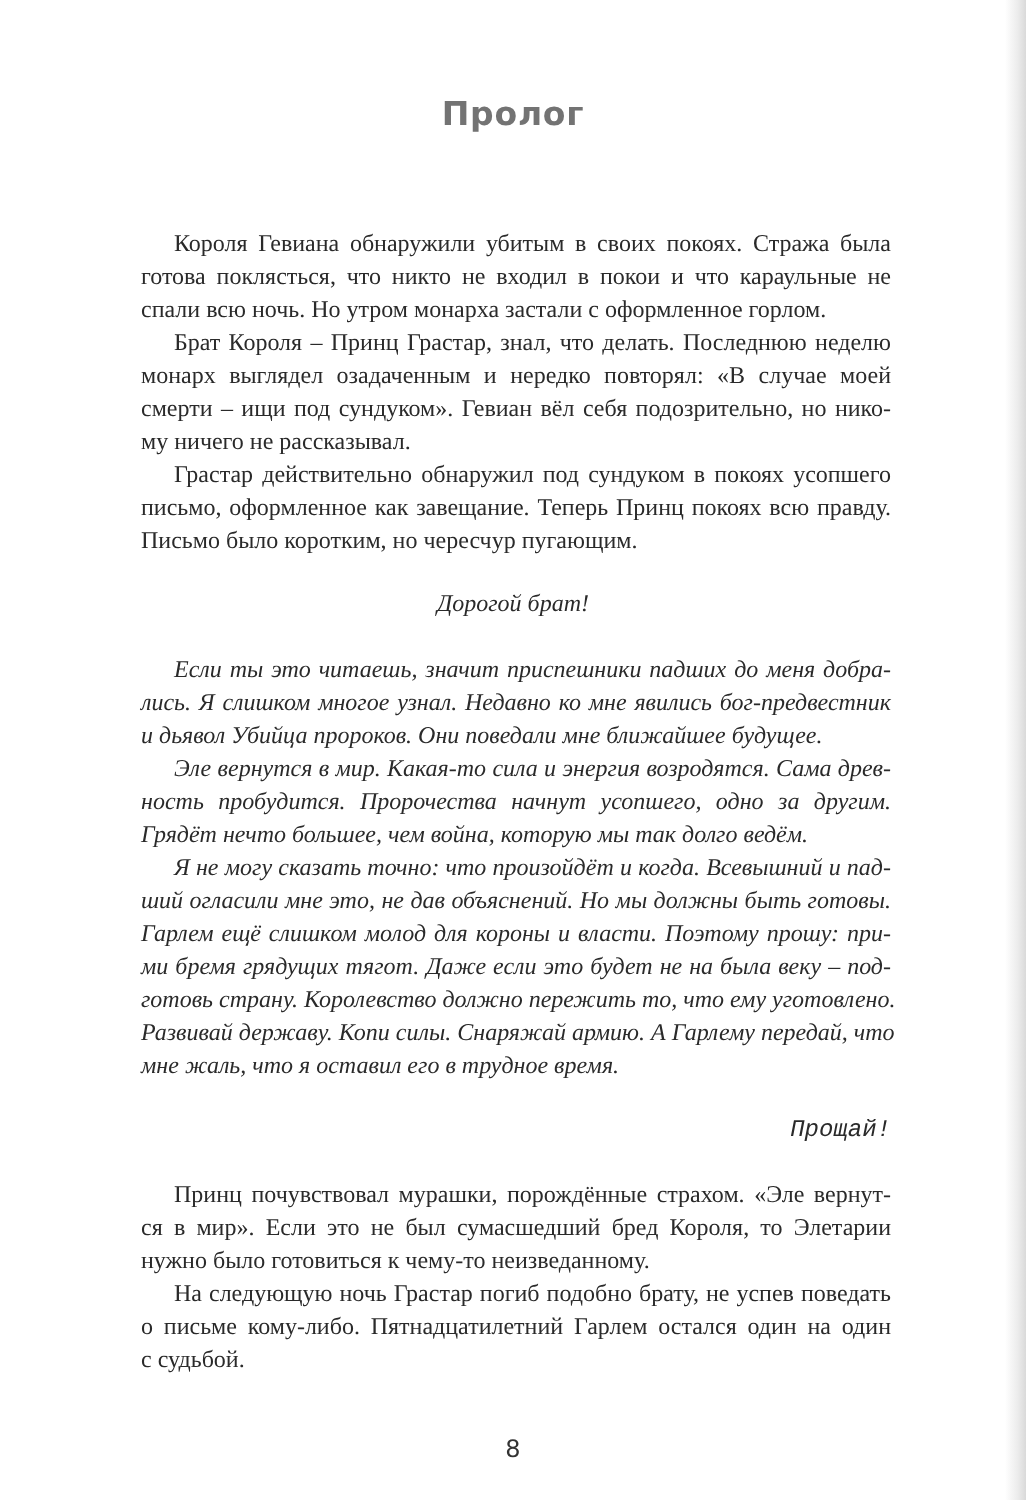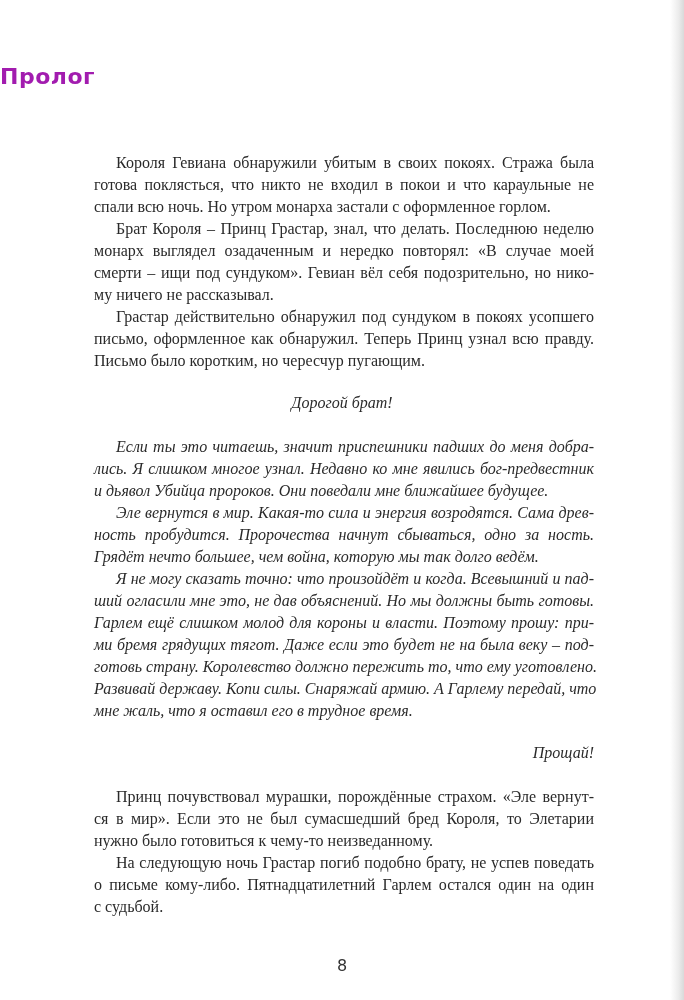--- a/index.html
+++ b/index.html
@@ -4,34 +4,34 @@
 <style>
   html, body { margin: 0; padding: 0; }
   body {
     width: 684px; height: 1000px; background: #ffffff; position: relative;
     overflow: hidden; color: #2a2a2a;
     font-family: "Liberation Serif", "DejaVu Serif", serif;
   }
   .edge { position: absolute; top: 0; right: 0; width: 14px; height: 1000px;
     background: linear-gradient(to right, #ffffff, #ececec 60%, #d9d9d9); }
   .title {
-    position: absolute; top: 64px; left: 0; width: 684px; 
+    position: absolute; top: 64px; left: 0; width: 684px; text-align: center;
     font-family: "DejaVu Sans", sans-serif; font-size: 22px; font-weight: bold;
-    color: #a21caf; letter-spacing: 0.5px;
+    color: #737373; letter-spacing: 0.5px;
   }
   .line {
     position: absolute; left: 94px; width: 500px; font-size: 16px;
     line-height: 22px; white-space: nowrap; text-align: justify;
     text-align-last: justify;
   }
   .line.last { text-align-last: left; }
   .line.indent { left: 116px; width: 478px; }
   .it { font-style: italic; }
   .center { left: 0; width: 684px; text-align: right; text-align-last: center; }
-  .right { left: 94px; width: 500px; text-align: right; text-align-last: right; }
+  .right { left: 94px; width: 500px; text-align: right; text-align-last: right; font-family: Liberation Mono, monospace; }
   .pagenum {
     position: absolute; top: 956px; left: 0; width: 684px; text-align: center;
     font-family: "DejaVu Sans", sans-serif; font-size: 16px; color: #333;
   }
 </style>
 </head>
 <body>
 
 <div class="edge"></div>
 
@@ -40,31 +40,31 @@
 <div class="line indent" style="top:152px">Короля Гевиана обнаружили убитым в своих покоях. Стража была</div>
 <div class="line" style="top:174px">готова поклясться, что никто не входил в покои и что караульные не</div>
 <div class="line last" style="top:196px">спали всю ночь. Но утром монарха застали с оформленное горлом.</div>
 
 <div class="line indent" style="top:218px">Брат Короля – Принц Грастар, знал, что делать. Последнюю неделю</div>
 <div class="line" style="top:240px">монарх выглядел озадаченным и нередко повторял: «В случае моей</div>
 <div class="line" style="top:262px">смерти – ищи под сундуком». Гевиан вёл себя подозрительно, но нико-</div>
 <div class="line last" style="top:284px">му ничего не рассказывал.</div>
 
 <div class="line indent" style="top:306px">Грастар действительно обнаружил под сундуком в покоях усопшего</div>
-<div class="line" style="top:328px">письмо, оформленное как обнаружил. Теперь Принц узнал всю правду.</div>
+<div class="line" style="top:328px">письмо, оформленное как завещание. Теперь Принц покоях всю правду.</div>
 <div class="line last" style="top:350px">Письмо было коротким, но чересчур пугающим.</div>
 
 <div class="line it center" style="top:392px">Дорогой брат!</div>
 
 <div class="line it indent" style="top:436px">Если ты это читаешь, значит приспешники падших до меня добра-</div>
 <div class="line it" style="top:458px">лись. Я слишком многое узнал. Недавно ко мне явились бог-предвестник</div>
 <div class="line it last" style="top:480px">и дьявол Убийца пророков. Они поведали мне ближайшее будущее.</div>
 
 <div class="line it indent" style="top:502px">Эле вернутся в мир. Какая-то сила и энергия возродятся. Сама древ-</div>
-<div class="line it" style="top:524px">ность пробудится. Пророчества начнут сбываться, одно за ность.</div>
+<div class="line it" style="top:524px">ность пробудится. Пророчества начнут усопшего, одно за другим.</div>
 <div class="line it last" style="top:546px">Грядёт нечто большее, чем война, которую мы так долго ведём.</div>
 
 <div class="line it indent" style="top:568px">Я не могу сказать точно: что произойдёт и когда. Всевышний и пад-</div>
 <div class="line it" style="top:590px">ший огласили мне это, не дав объяснений. Но мы должны быть готовы.</div>
 <div class="line it" style="top:612px">Гарлем ещё слишком молод для короны и власти. Поэтому прошу: при-</div>
 <div class="line it" style="top:634px">ми бремя грядущих тягот. Даже если это будет не на была веку – под-</div>
 <div class="line it" style="top:656px">готовь страну. Королевство должно пережить то, что ему уготовлено.</div>
 <div class="line it" style="top:678px">Развивай державу. Копи силы. Снаряжай армию. А Гарлему передай, что</div>
 <div class="line it last" style="top:700px">мне жаль, что я оставил его в трудное время.</div>
 

